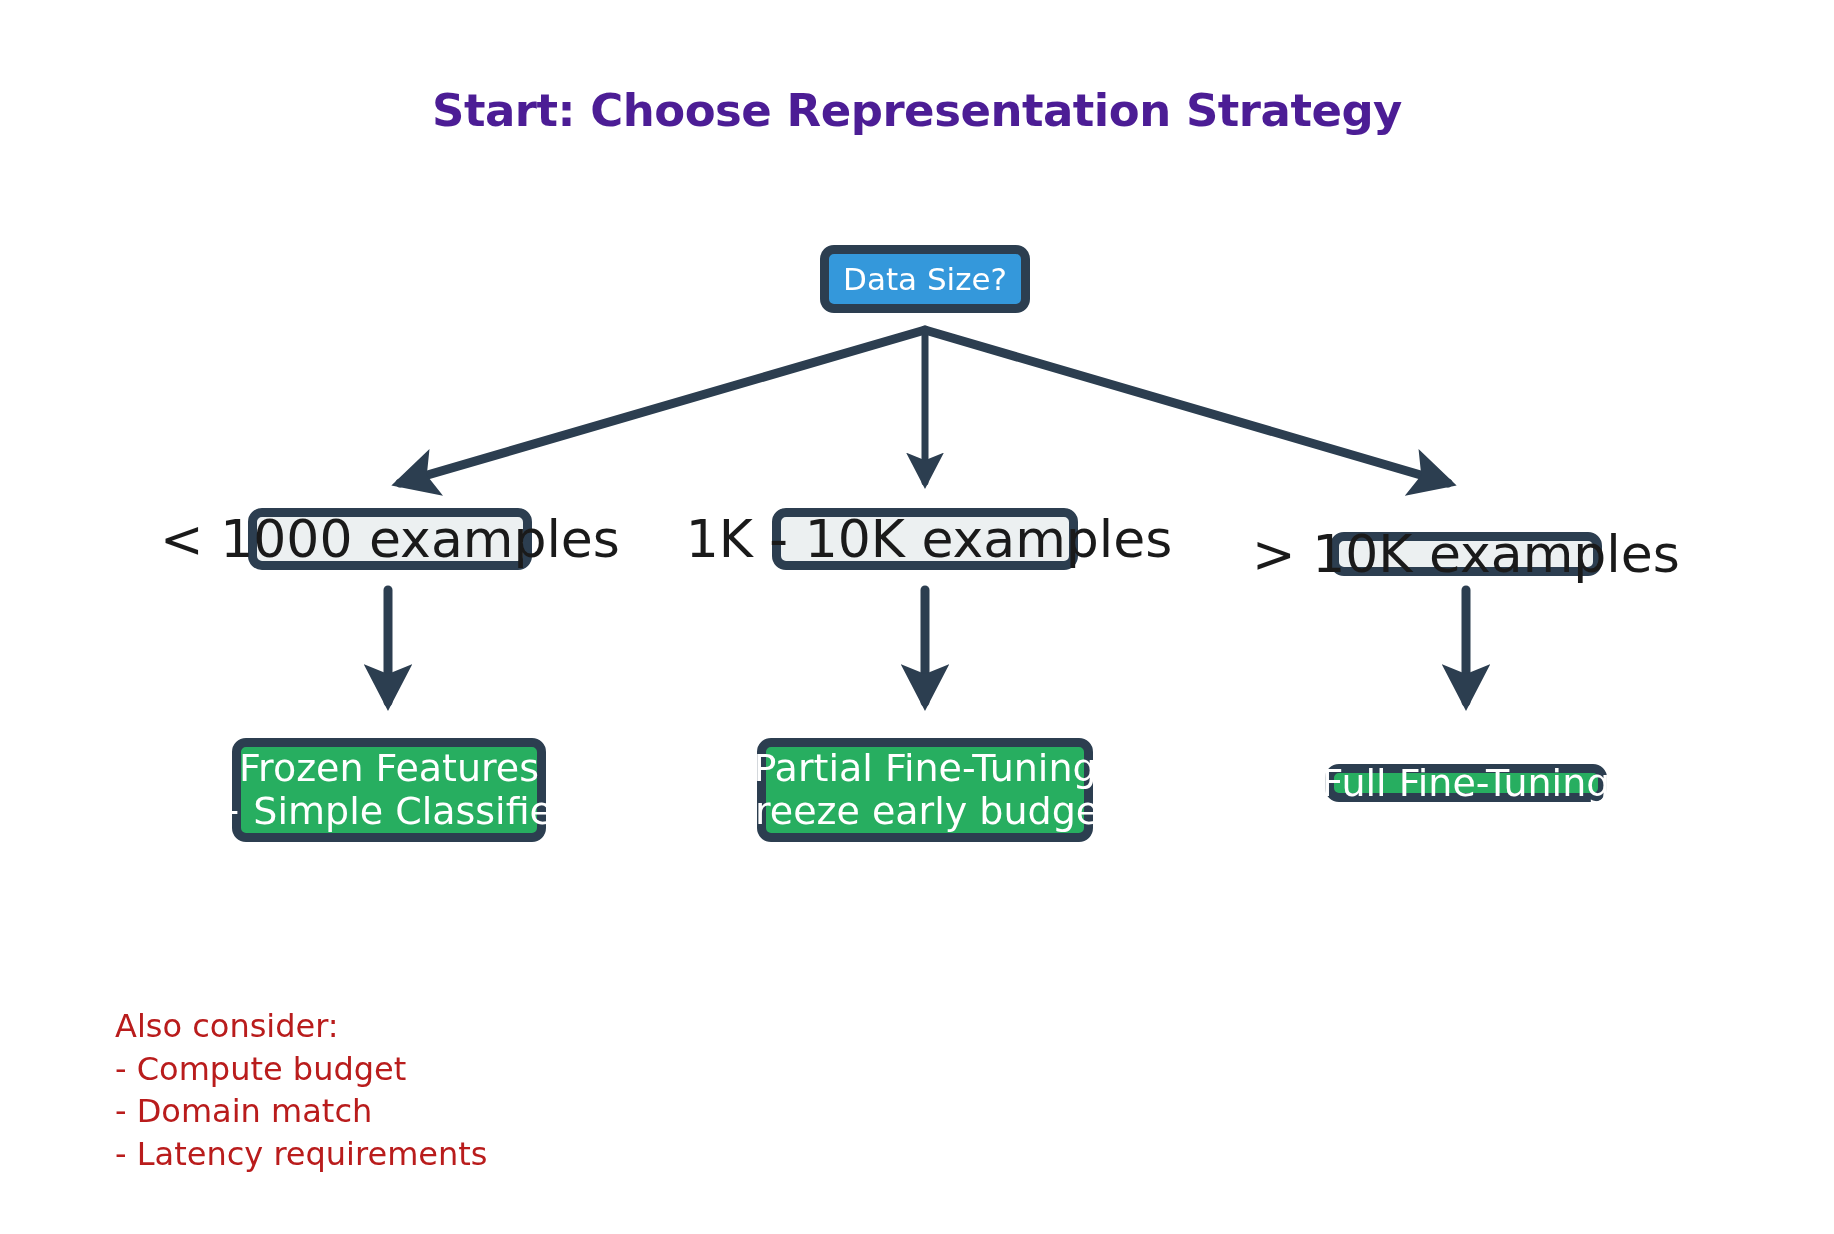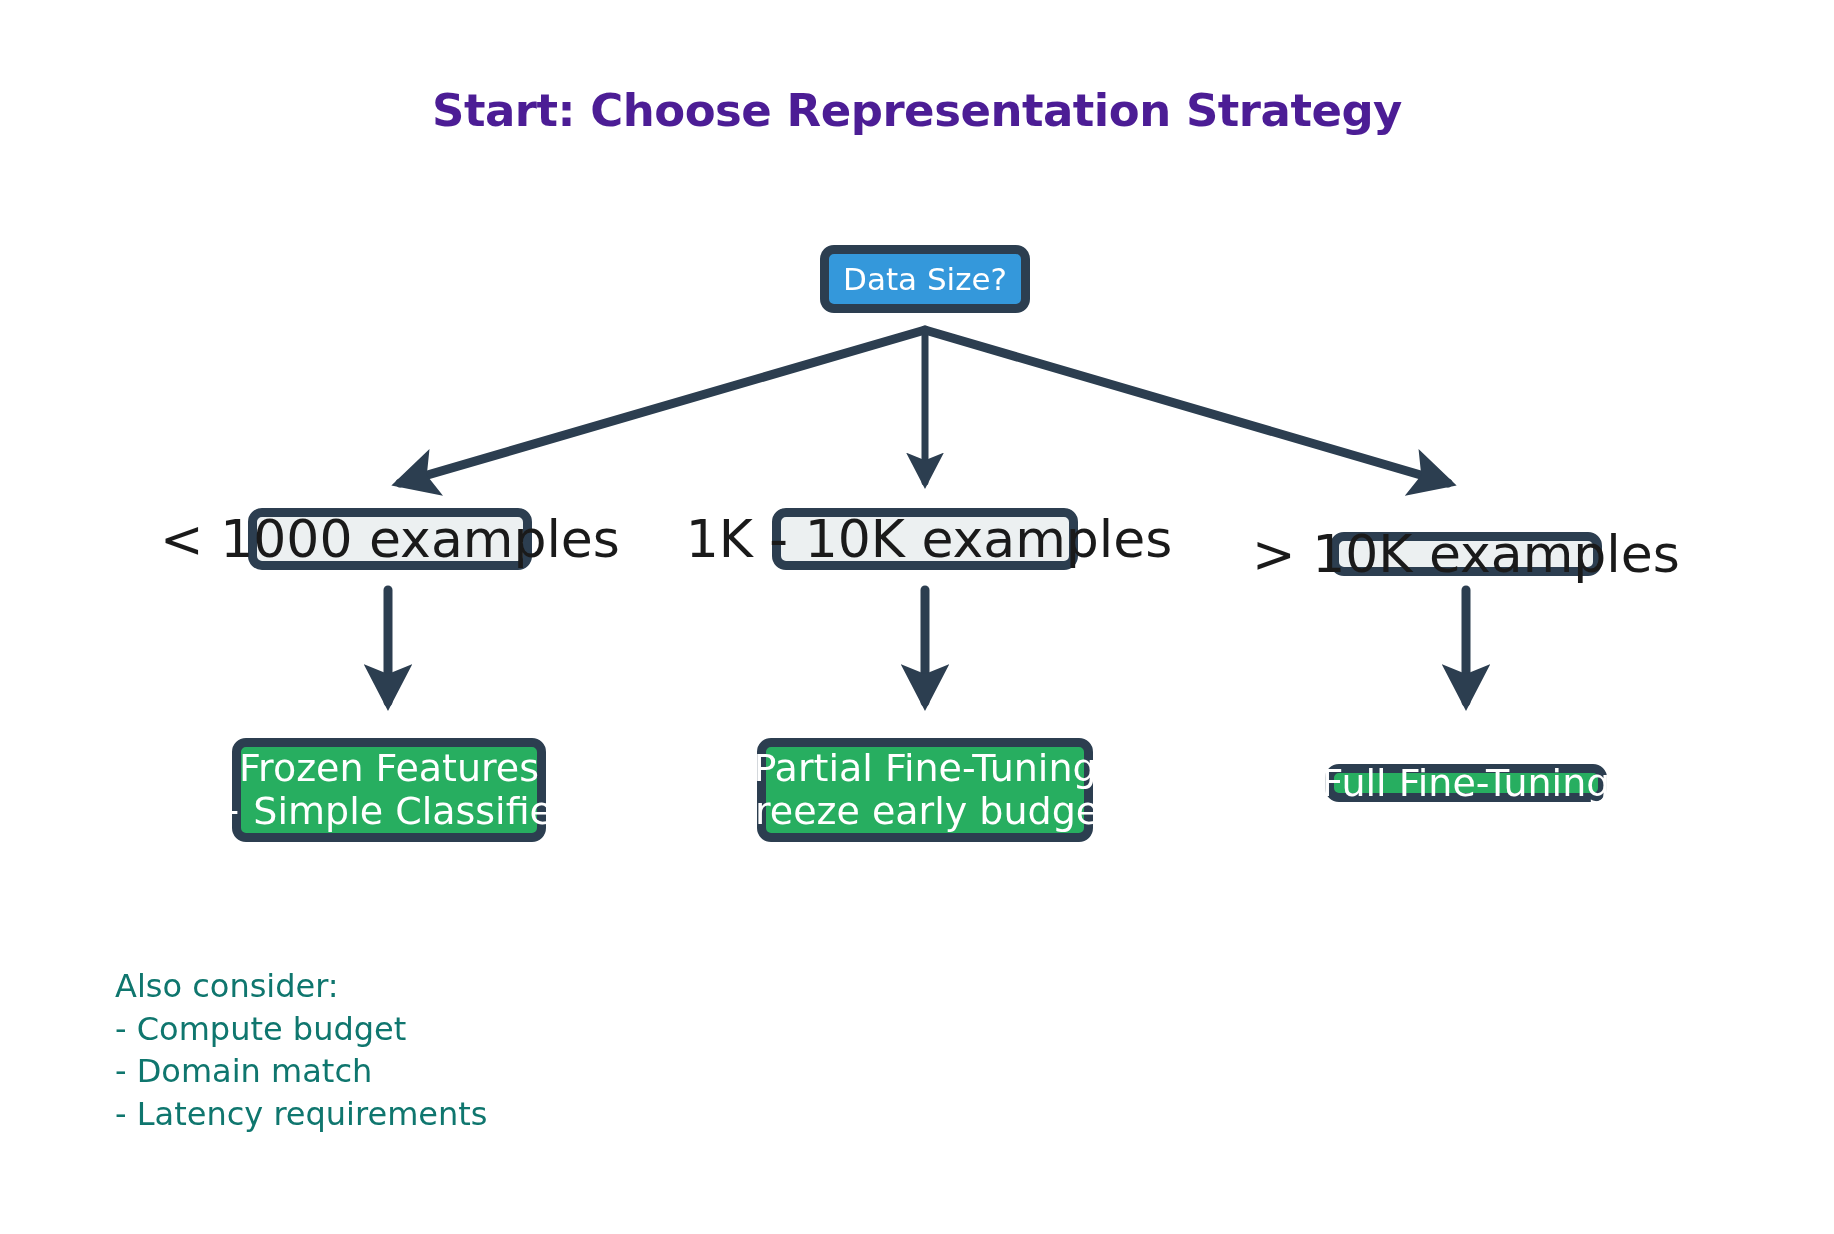--- a/index.html
+++ b/index.html
@@ -59,23 +59,23 @@
     position: absolute;
     left: 0;
     top: 0;
     width: 1834px;
     height: 1234px;
     pointer-events: none;
   }
   #footnote {
     position: absolute;
     left: 115px;
-    top: 965px;
+    top: 1005px;
     font-size: 32px;
-    color: #0f766e;
+    color: #b91c1c;
     line-height: 1.33;
     white-space: pre;
   }
 </style>
 </head>
 <body>
 
 <div id="canvas">
 
   <div id="title">Start: Choose Representation Strategy</div>

